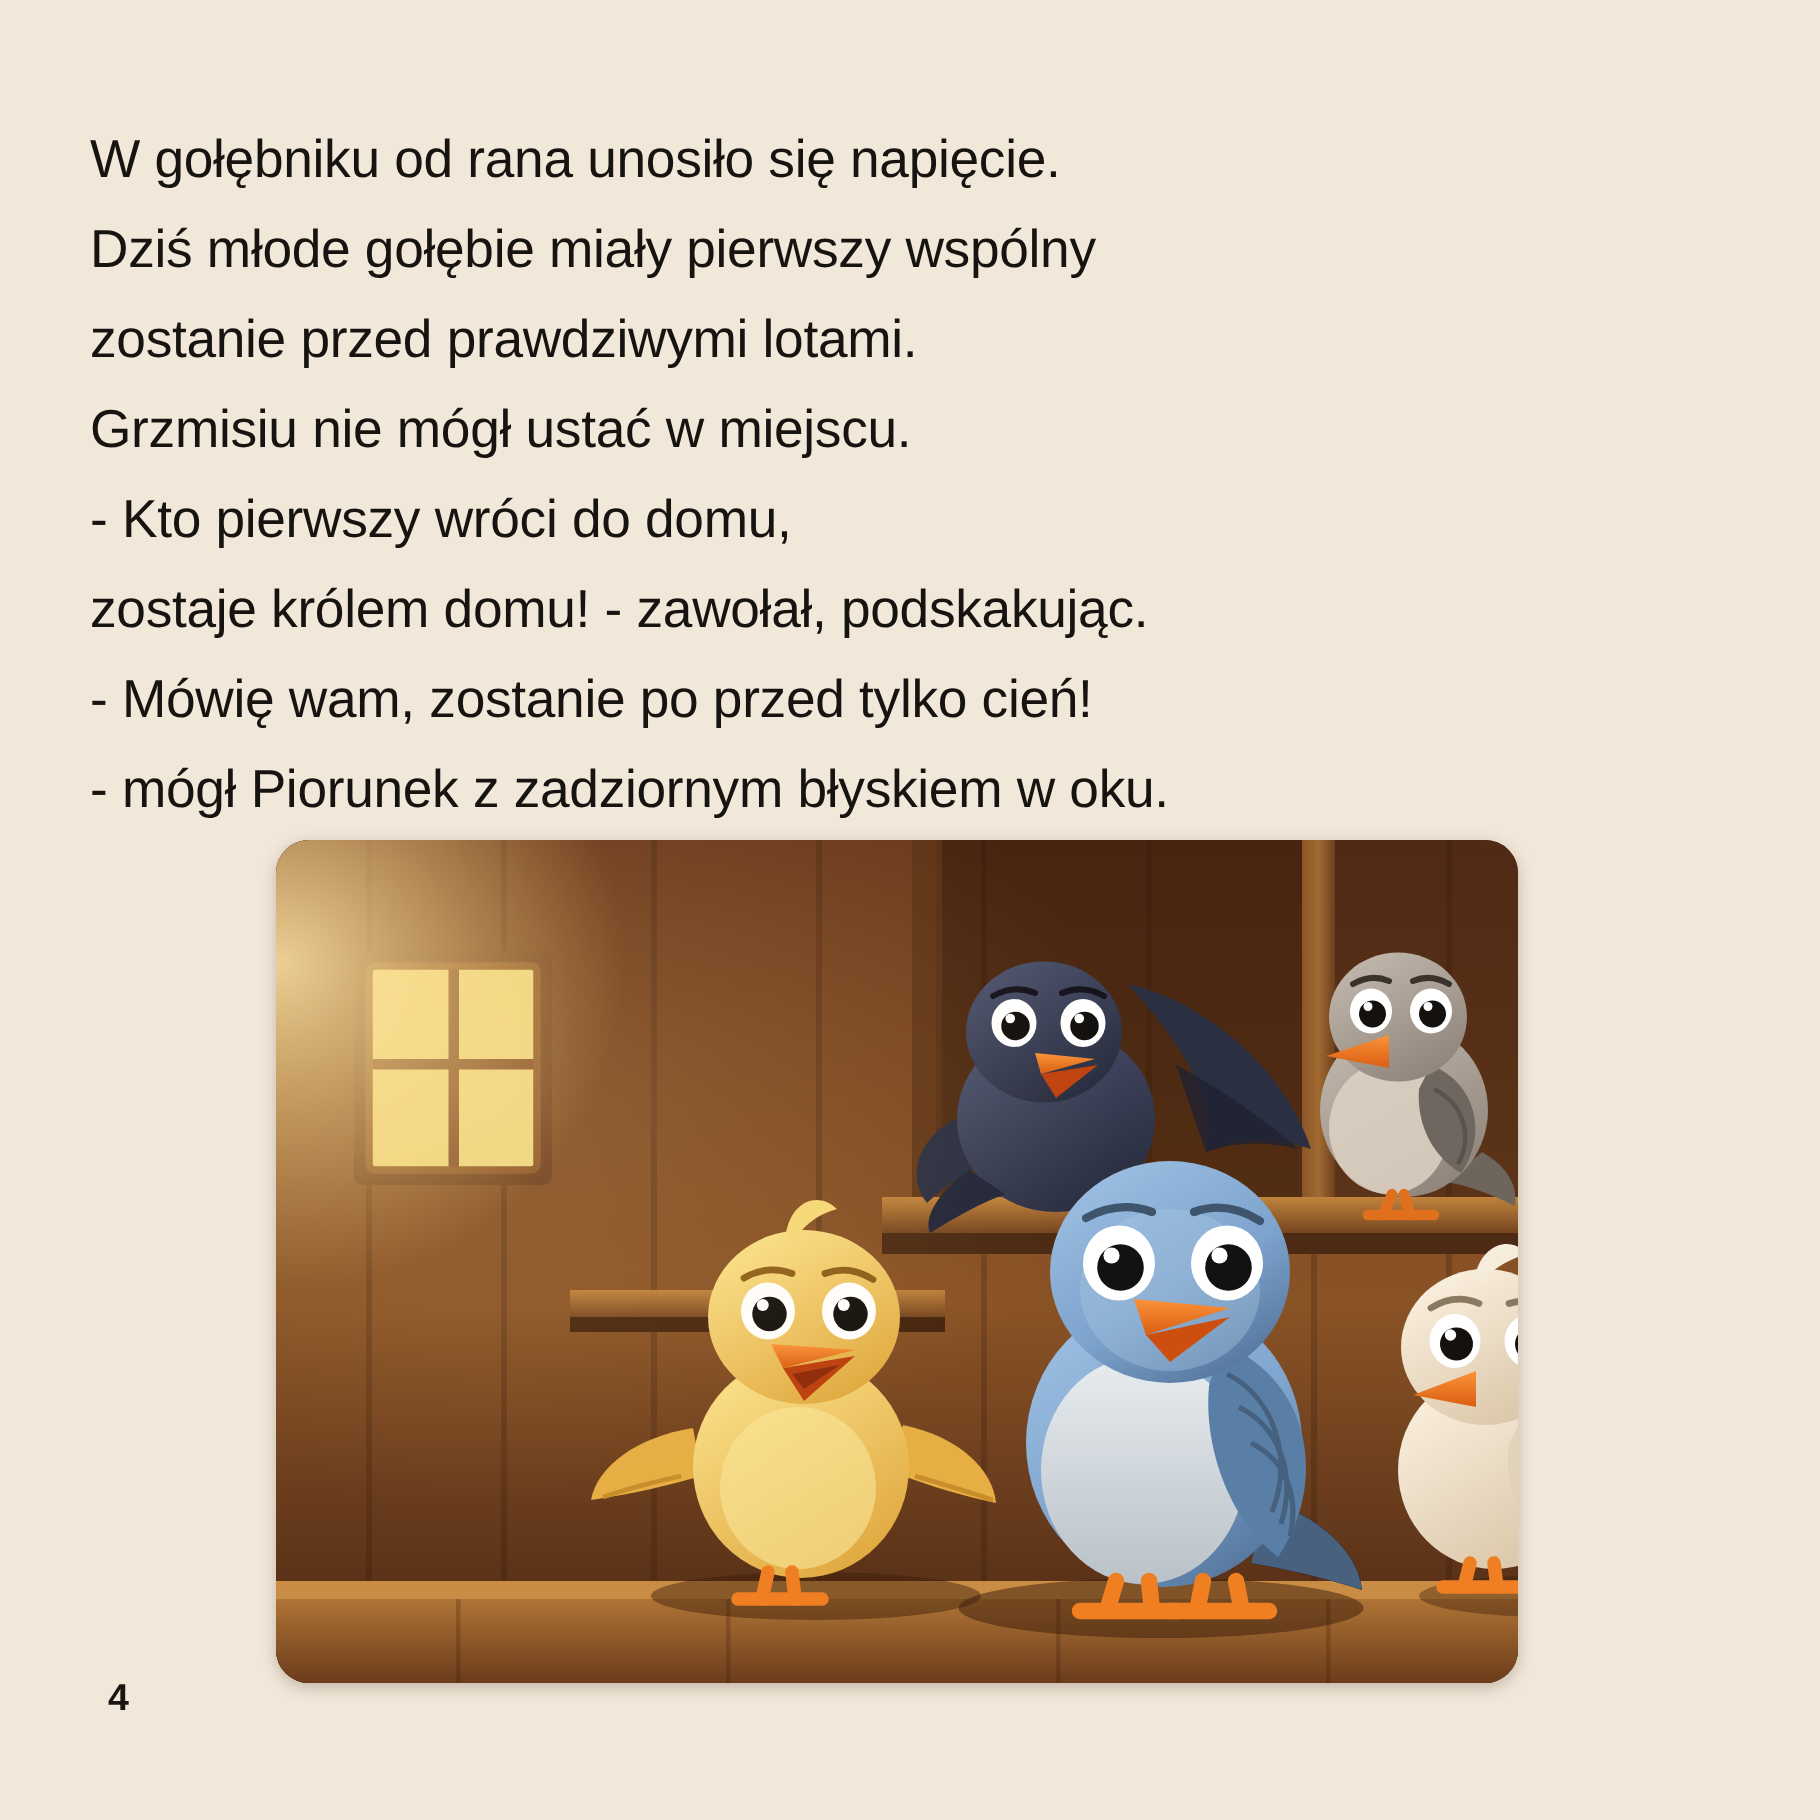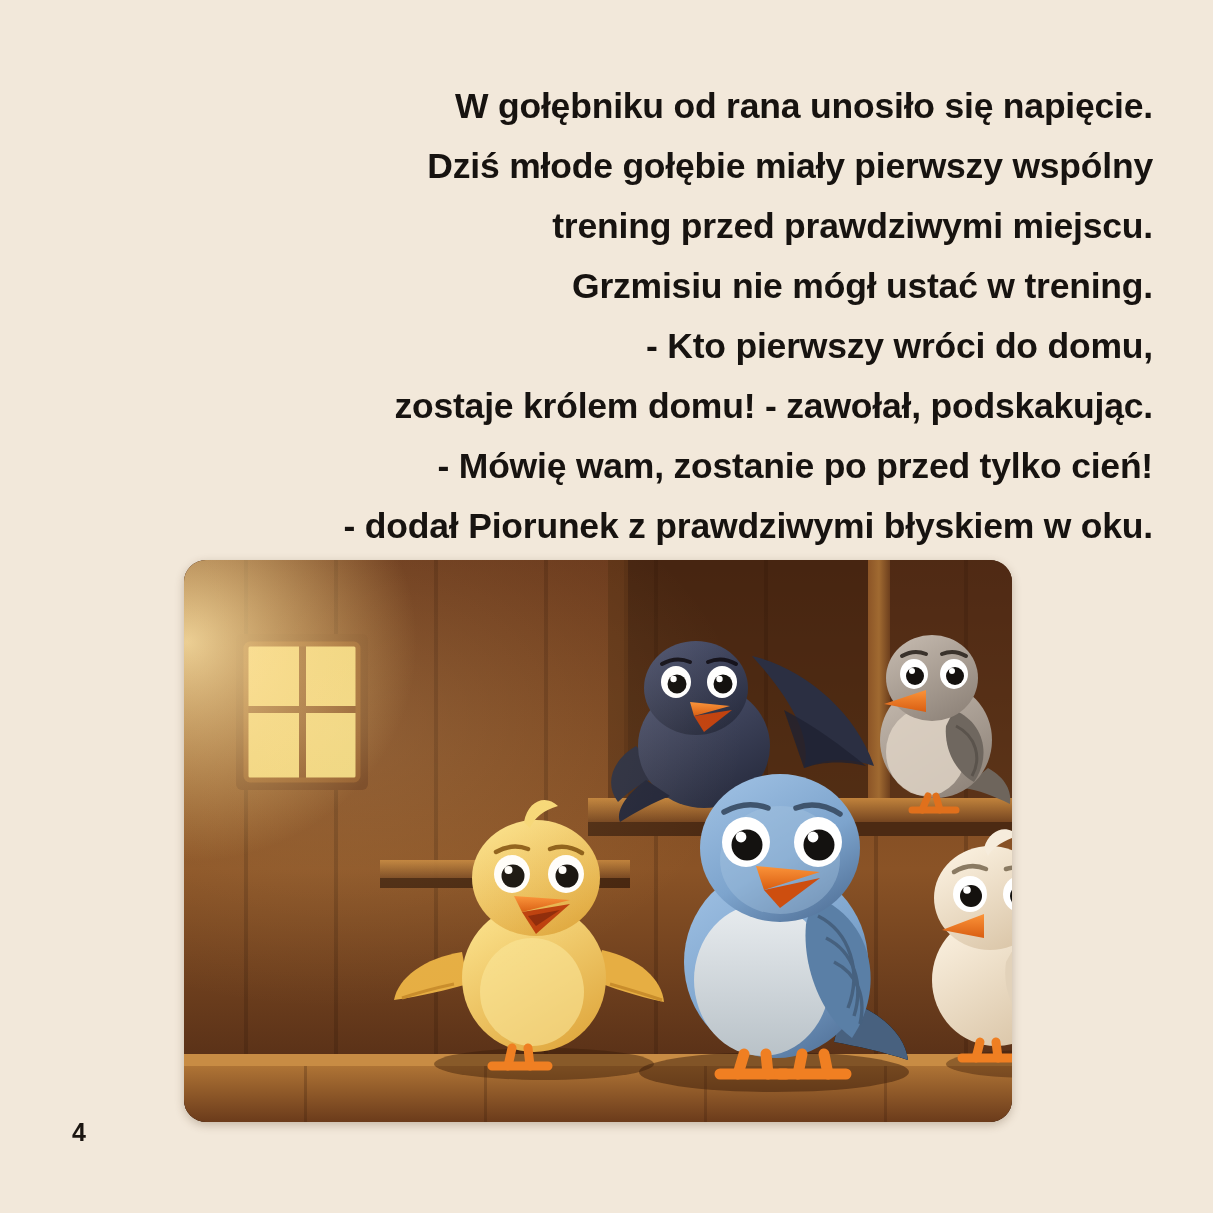--- a/index.html
+++ b/index.html
@@ -21,22 +21,22 @@
     background: #f2e8da;
     box-sizing: border-box;
   }
 
   
   .story-text {
     position: absolute;
     top: 76px;
     left: 60px;
     width: 1093px;
-    text-align: right;
-    font-weight: bold;
+    text-align: left;
+    font-weight: normal;
     font-size: 35.5px;
     line-height: 60px;
     color: #171310;
     letter-spacing: -0.2px;
   }
   .story-line {
     display: block;
     white-space: nowrap;
   }
 
@@ -65,26 +65,26 @@
   }
 </style>
 </head>
 <body>
 
 <div class="page">
 
   <div class="story-text">
     <span class="story-line">W gołębniku od rana unosiło się napięcie.</span>
     <span class="story-line">Dziś młode gołębie miały pierwszy wspólny</span>
-    <span class="story-line">trening przed prawdziwymi miejscu.</span>
-    <span class="story-line">Grzmisiu nie mógł ustać w trening.</span>
+    <span class="story-line">zostanie przed prawdziwymi lotami.</span>
+    <span class="story-line">Grzmisiu nie mógł ustać w miejscu.</span>
     <span class="story-line">- Kto pierwszy wróci do domu,</span>
     <span class="story-line">zostaje królem domu! - zawołał, podskakując.</span>
     <span class="story-line">- Mówię wam, zostanie po przed tylko cień!</span>
-    <span class="story-line">- dodał Piorunek z prawdziwymi błyskiem w oku.</span>
+    <span class="story-line">- mógł Piorunek z zadziornym błyskiem w oku.</span>
   </div>
 
   <div class="illustration">
     <svg class="illo-svg" viewBox="0 0 828 562" preserveAspectRatio="none">
       <defs>
         <linearGradient id="bgWall" x1="0" y1="0" x2="0" y2="1">
           <stop offset="0" stop-color="#6b3a1d"></stop>
           <stop offset="0.55" stop-color="#8a5326"></stop>
           <stop offset="1" stop-color="#4a2613"></stop>
         </linearGradient>

